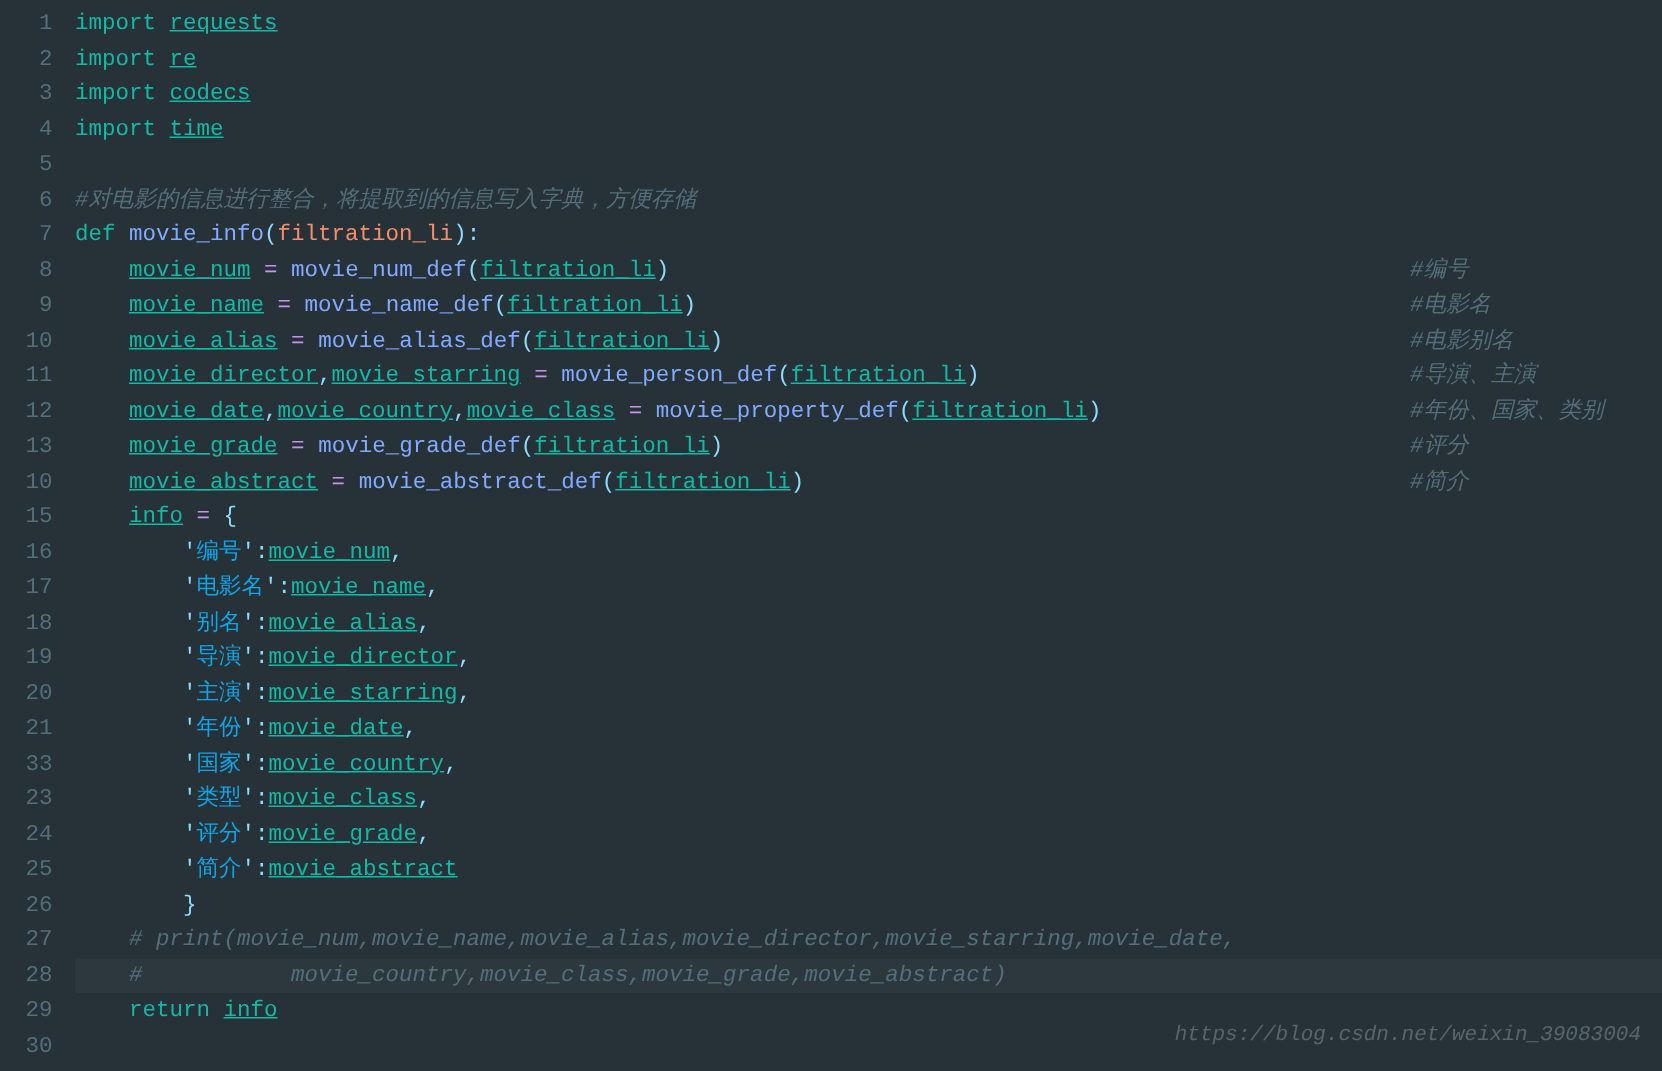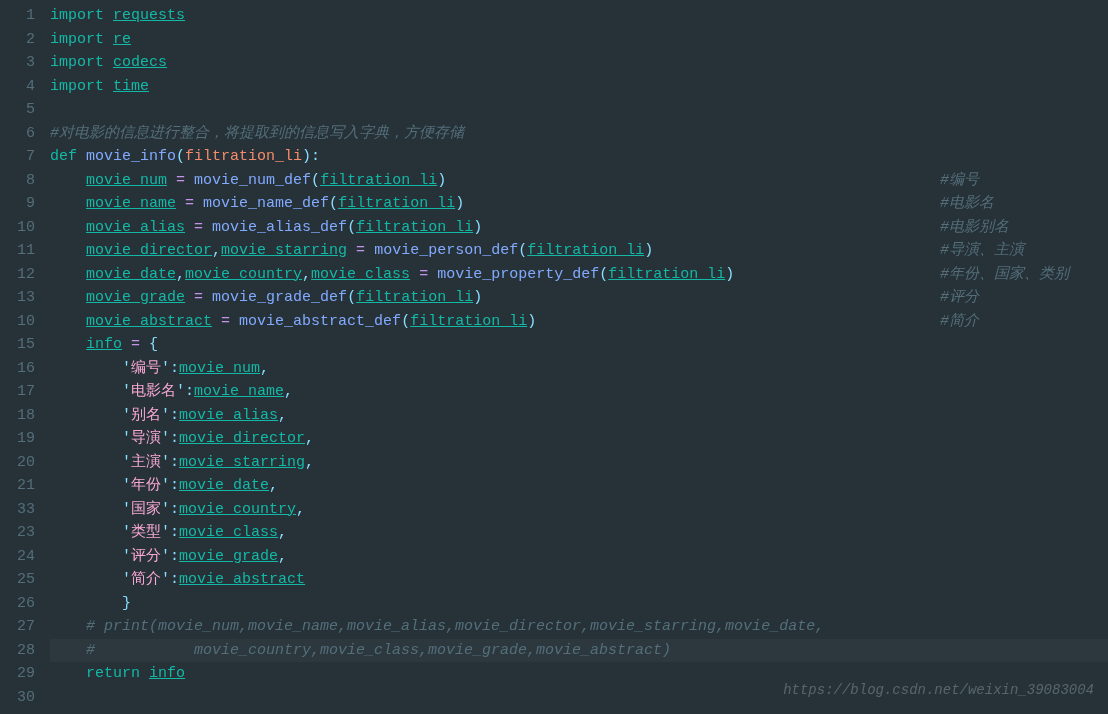--- a/index.html
+++ b/index.html
@@ -38,21 +38,21 @@
     }
     .line-highlight {
       position: absolute;
       left: 0;
       right: 0;
       background: rgba(255,255,255,0.03);
       height: 23.5px;
     }
     .kw2 { color: #14b8a6; }
     .fn { color: #82aaff; text-align: center; }
-    .str { color: #f9a8d4; }
+    .str { color: #0ea5e9; }
     .param { color: #f78c6c; }
     .ident { color: #14b8a6; text-decoration: underline; }
     .comment { color: #546e7a; font-style: italic; }
     .punct { color: #89ddff; }
     .op { color: #c792ea; }
     .watermark {
       position: absolute;
       bottom: 12px;
       right: 14px;
       color: rgba(180, 195, 205, 0.35);

